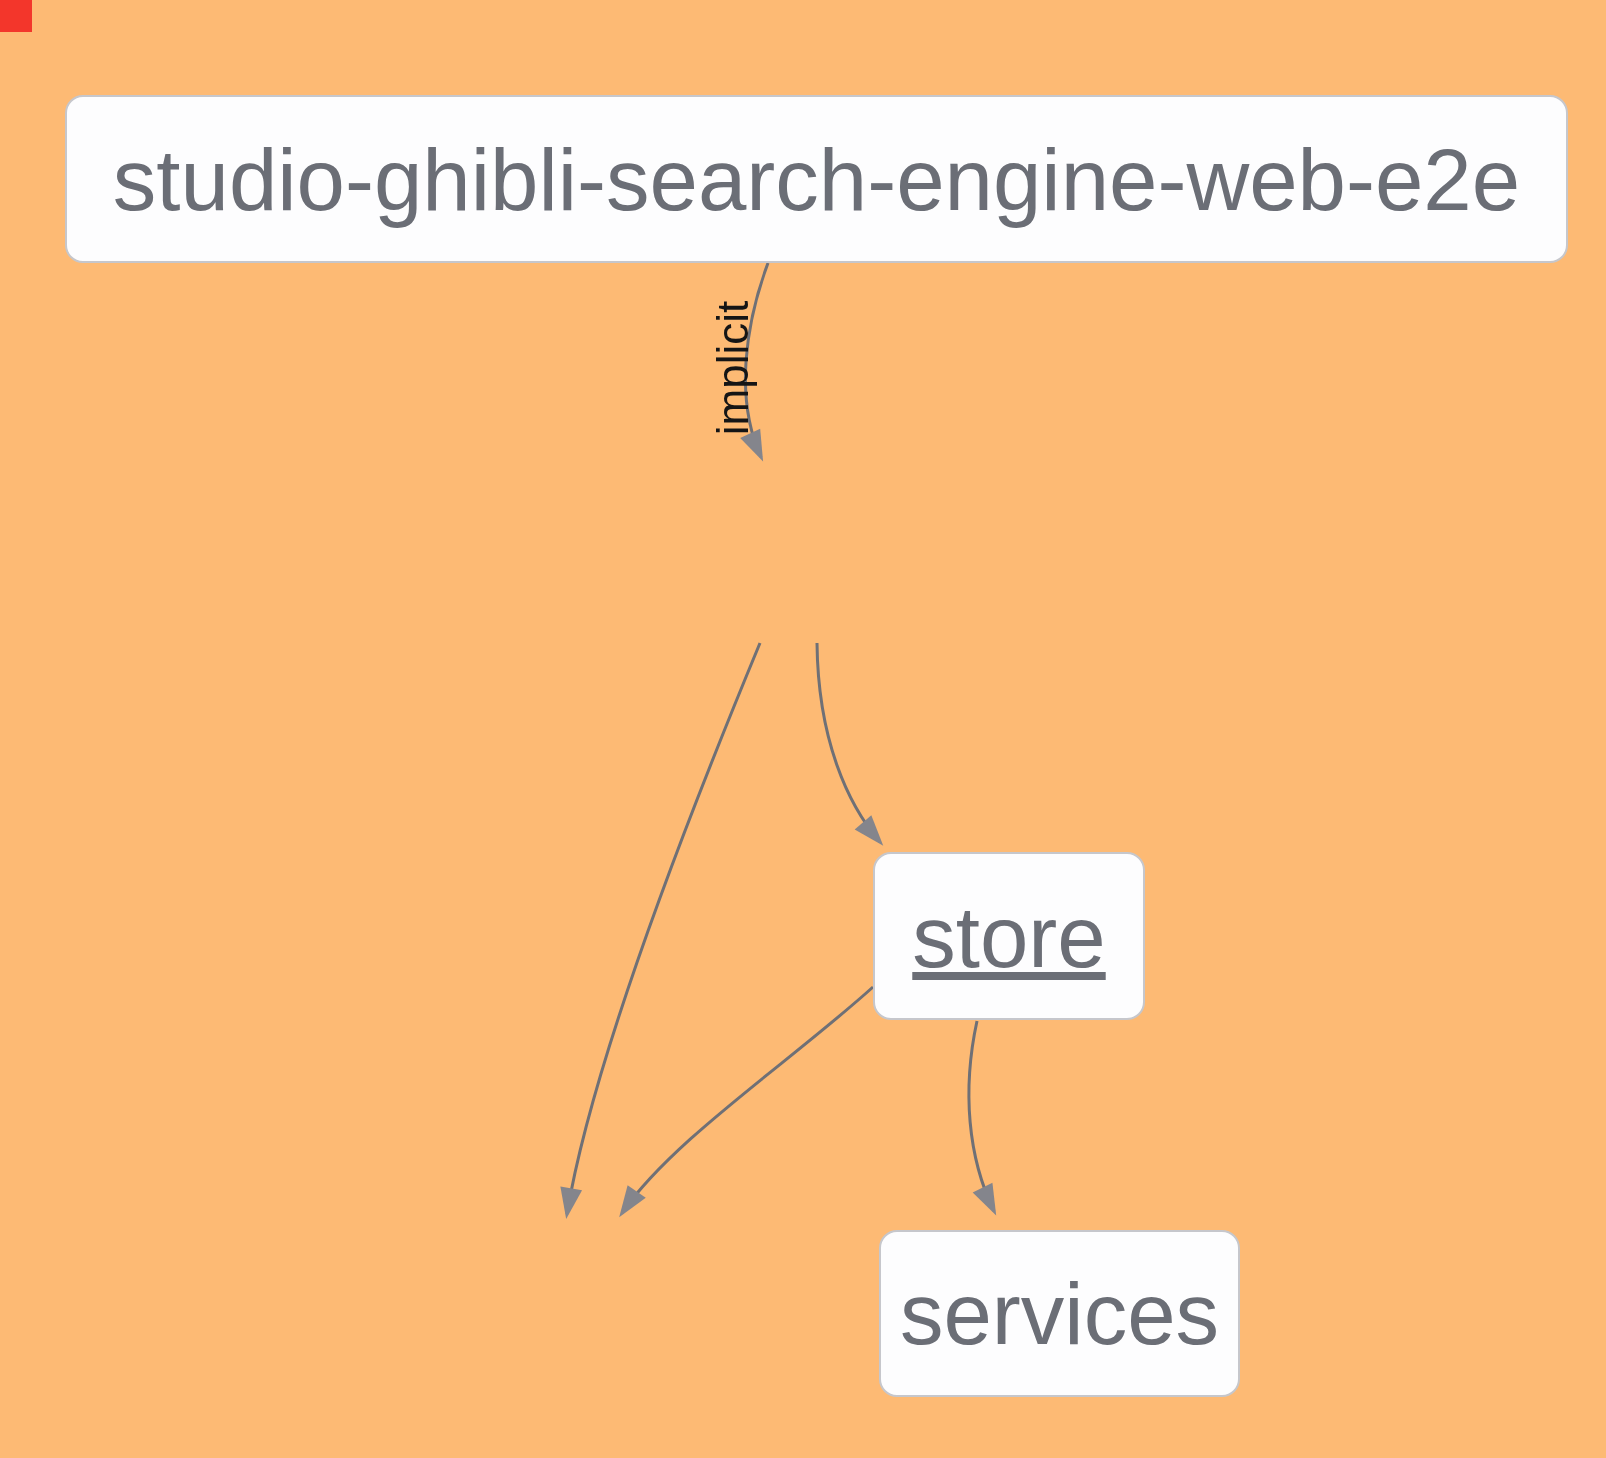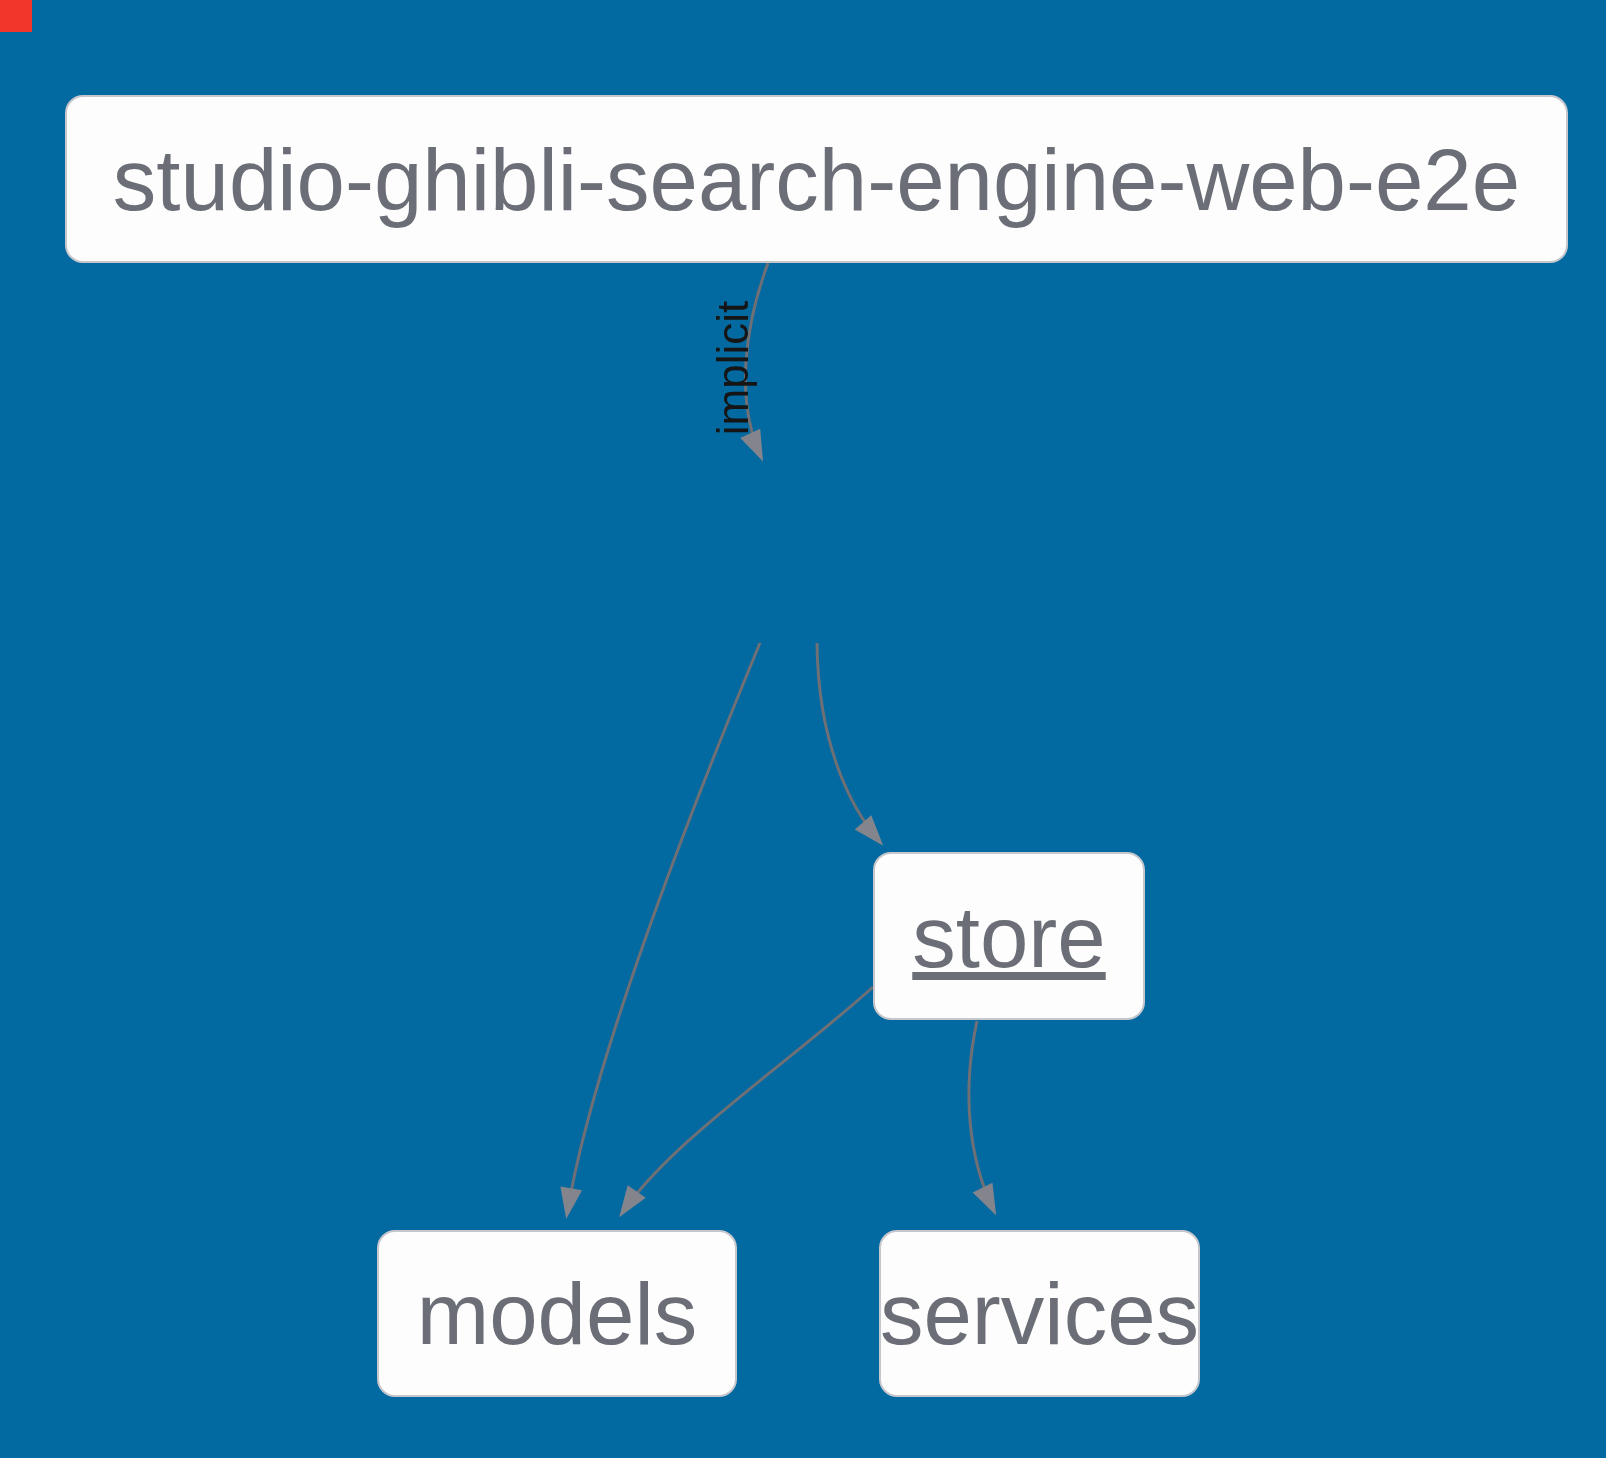--- a/index.html
+++ b/index.html
@@ -5,21 +5,21 @@
   html, body {
     margin: 0;
     padding: 0;
     background: #fbfbfc;
     font-family: "Liberation Sans", "DejaVu Sans", sans-serif;
   }
   #canvas {
     position: relative;
     width: 1606px;
     height: 1458px;
-    background: #0369a1;
+    background: #fdba74;
     overflow: hidden;
   }
   #edges-layer {
     position: absolute;
     left: 0;
     top: 0;
     width: 1606px;
     height: 1458px;
   }
   .edge {
@@ -39,21 +39,21 @@
     display: flex;
     align-items: center;
     justify-content: center;
     white-space: nowrap;
     cursor: pointer;
   }
   #node-e2e      { left: 65px;  top: 95px;   width: 1503px; height: 168px; }
   #node-web      { left: 147px; top: 473px;  width: 1328px; height: 168px; }
   #node-store    { left: 873px; top: 852px;  width: 272px;  height: 168px; text-decoration: underline; }
   #node-models   { left: 377px; top: 1230px; width: 360px;  height: 167px; }
-  #node-services { left: 879px; top: 1230px; width: 321px;  height: 167px; }
+  #node-services { left: 879px; top: 1230px; width: 361px;  height: 167px; }
   .edge-label {
     position: absolute;
     left: 733px;
     top: 368px;
     transform: translate(-50%, -50%) rotate(-90deg);
     font-size: 44px;
     color: #151515;
     white-space: nowrap;
   }
   #corner-marker {
@@ -85,23 +85,20 @@
 
   <div class="node" id="node-e2e">
     <span>studio-ghibli-search-engine-web-e2e</span>
   </div>
 
 
   <div class="node" id="node-store">
     <span>store</span>
   </div>
 
-  <div class="node" id="node-models">
-    <span>models</span>
-  </div>
 
   <div class="node" id="node-services">
     <span>services</span>
   </div>
 
   <div class="edge-label">implicit</div>
 
   <div id="corner-marker"></div>
 
 </div>

